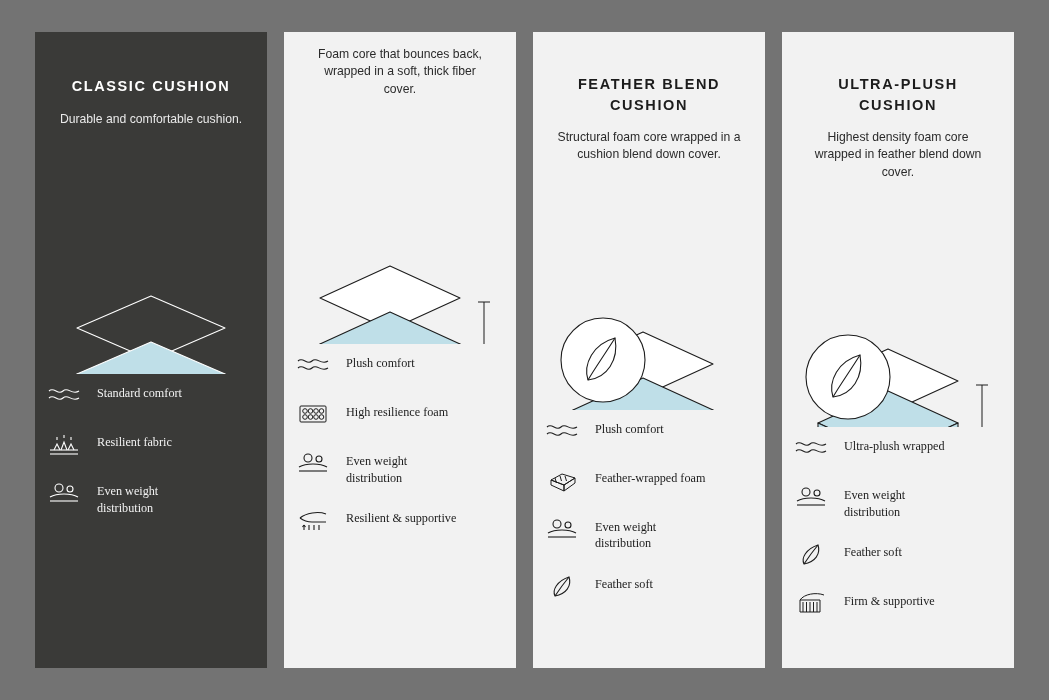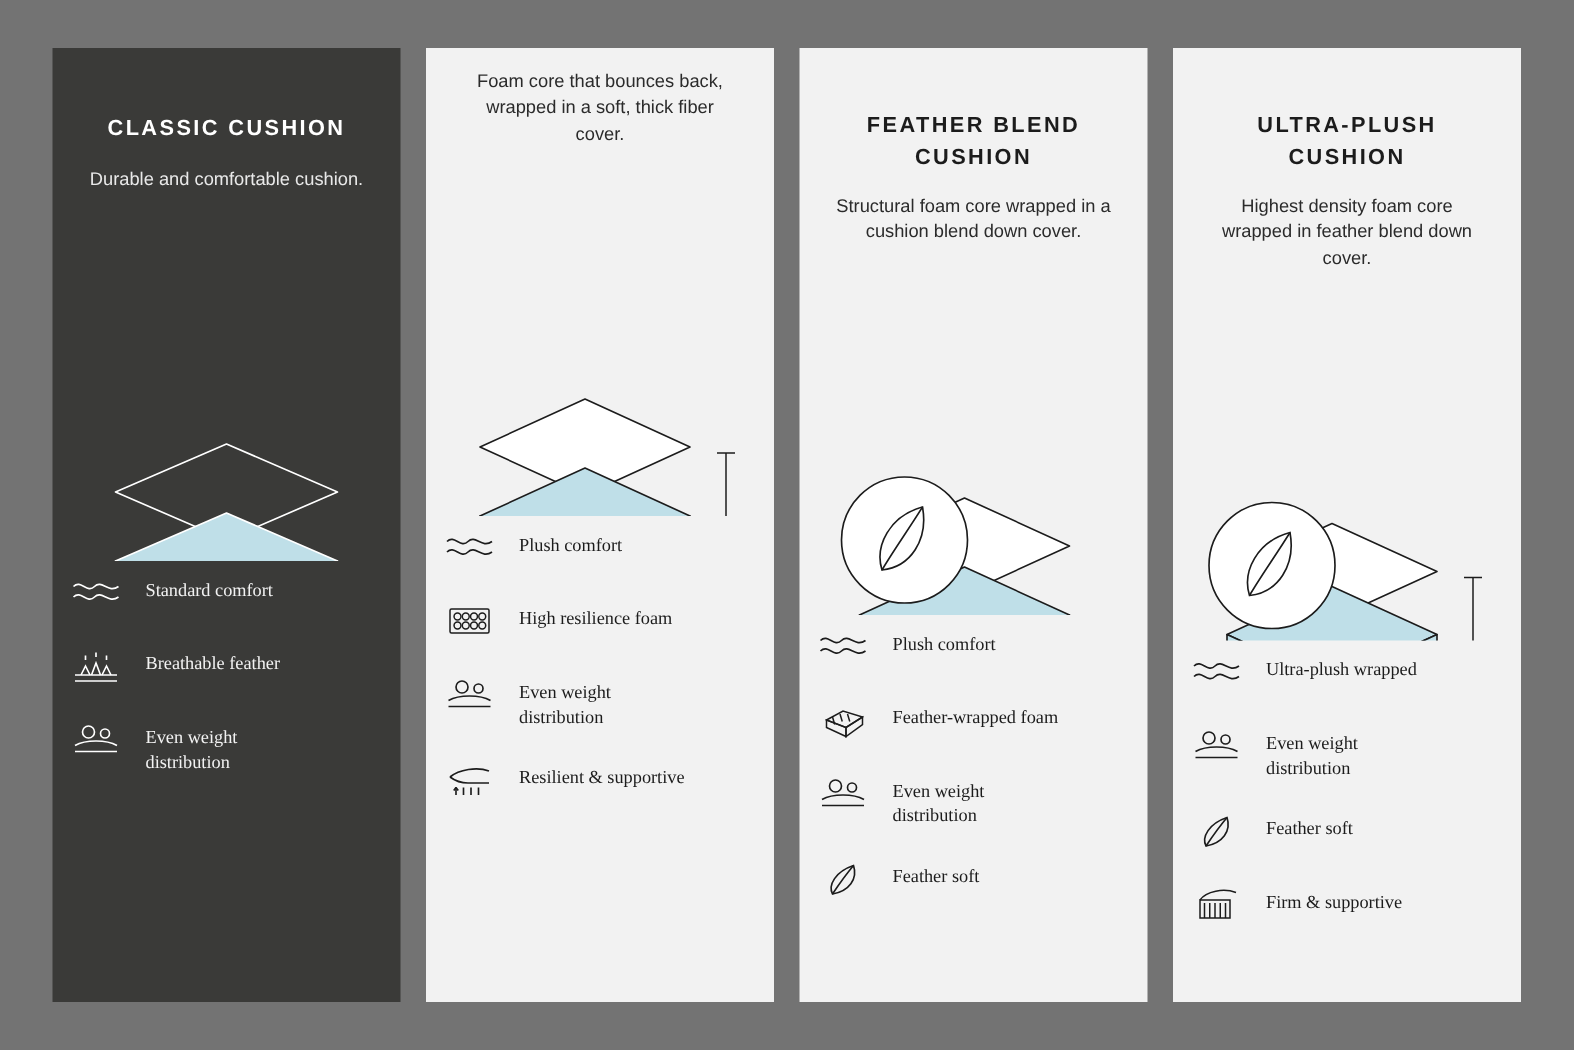--- a/index.html
+++ b/index.html
@@ -164,21 +164,21 @@
         <span class="ficon">
           <svg width="34" height="26" viewBox="0 0 34 26" fill="none" stroke="#ffffff" stroke-width="1.1">
             <path d="M3 19 H31"></path>
             <path d="M3 23 H31"></path>
             <path d="M7 19 L10 13 L13 19"></path>
             <path d="M14 19 L17 11 L20 19"></path>
             <path d="M21 19 L24 13 L27 19"></path>
             <path d="M10 9 v-3 M17 7 v-3 M24 9 v-3"></path>
           </svg>
         </span>
-        <span class="flabel">Breathable feather</span>
+        <span class="flabel">Resilient fabric</span>
       </div>
       <div class="feature">
         <span class="ficon">
           <svg width="34" height="26" viewBox="0 0 34 26" fill="none" stroke="#ffffff" stroke-width="1.1">
             <circle cx="12" cy="8" r="4"></circle>
             <circle cx="23" cy="9" r="3"></circle>
             <path d="M3 17 C10 13, 24 13, 31 17"></path>
             <path d="M3 21 H31"></path>
           </svg>
         </span>

